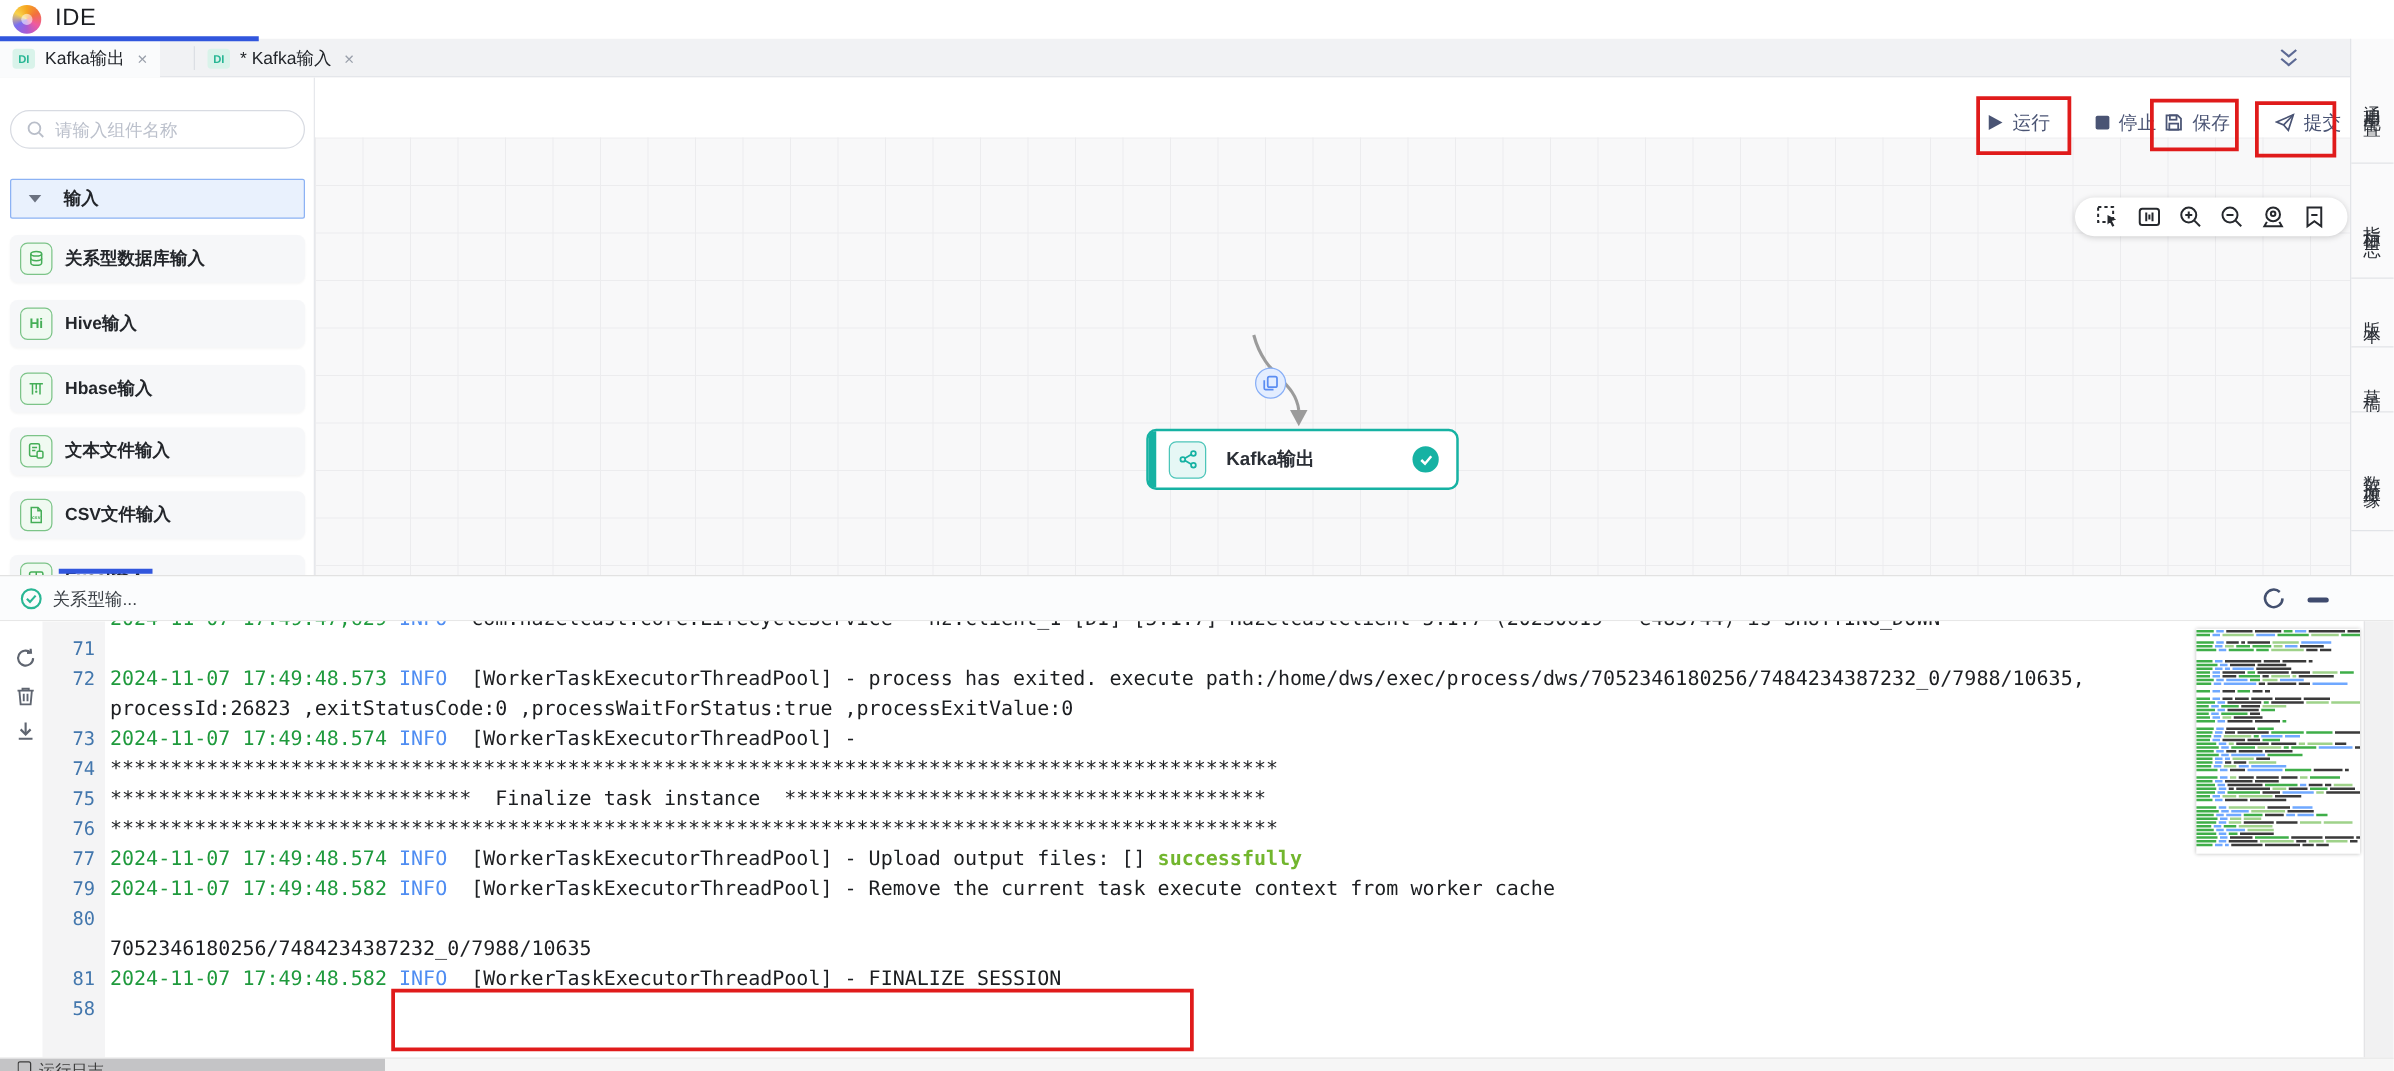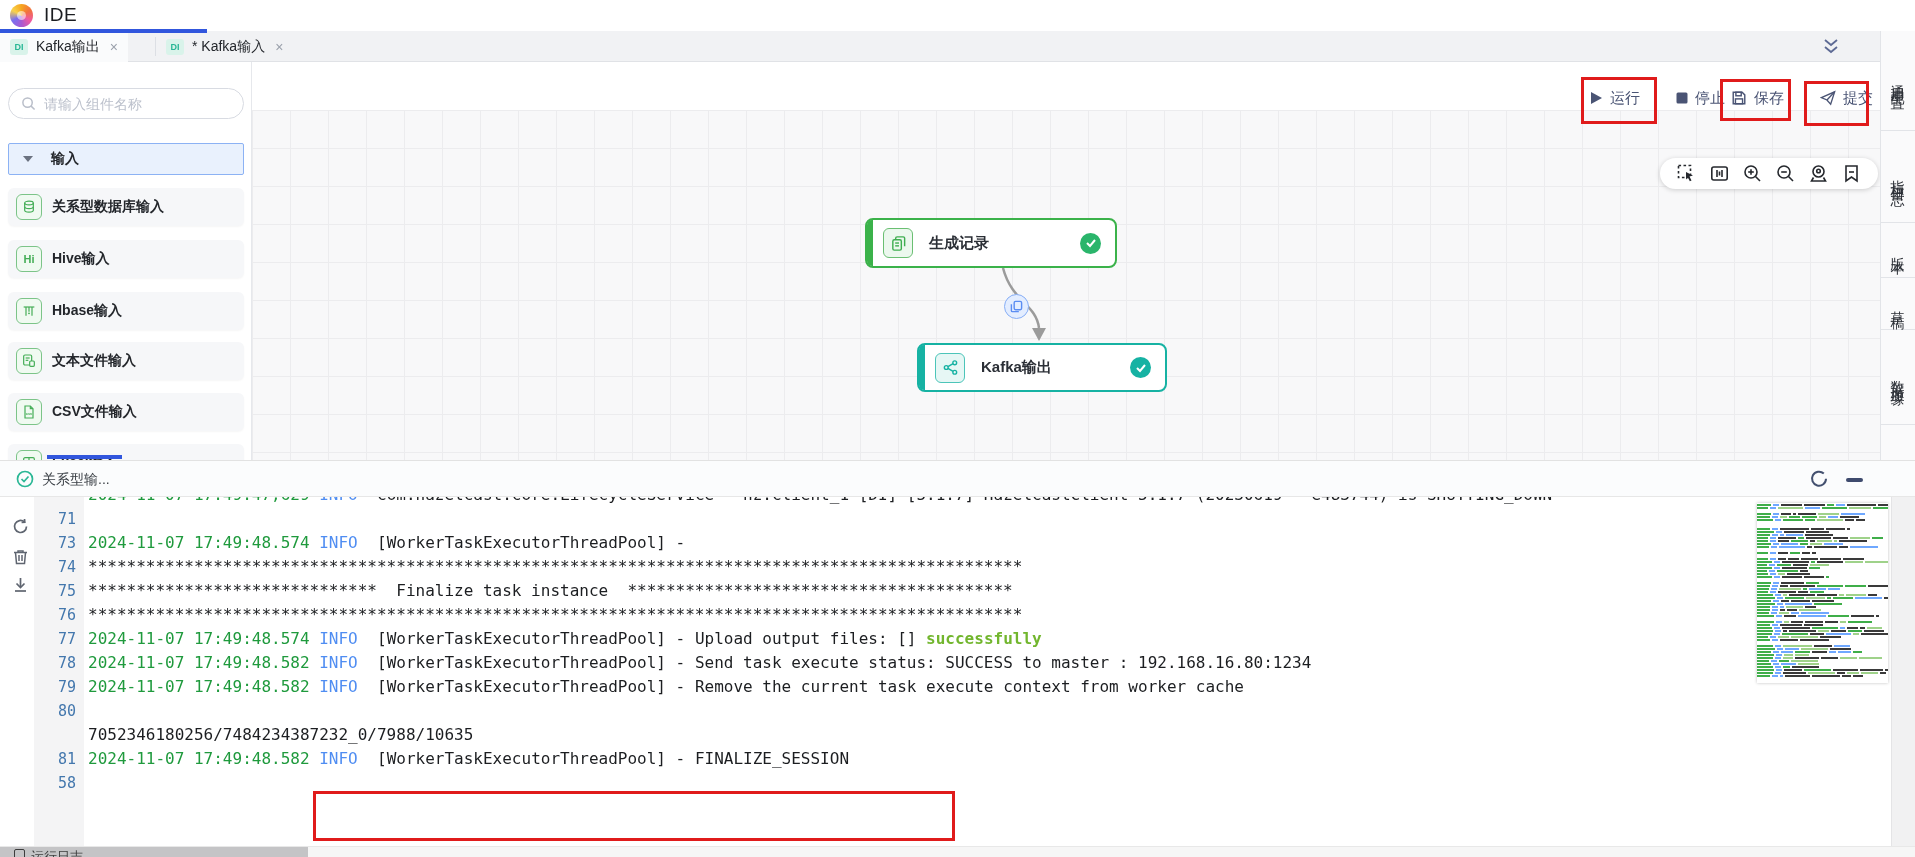--- a/index.html
+++ b/index.html
@@ -338,37 +338,20 @@
       <path d="M751,206 C760,240 784,242 787,266" fill="none" stroke="#9b9b9b" stroke-width="2.5"></path>
       <polygon points="780,266 794,266 787,279" fill="#9b9b9b"></polygon>
     </svg>
     <div id="edge-badge">
       <svg width="13" height="13" viewBox="0 0 14 14" fill="none" stroke="currentColor" stroke-width="1.5">
         <rect x="4.5" y="1.5" width="8" height="9" rx="1.5"></rect>
           <path d="M9.5 12.5h-7a1 1 0 0 1-1-1v-7"></path>
       </svg>
     </div>
 
-    <div class="node" id="node-gen">
-      <div class="node-bar"></div>
-      <div class="node-icon">
-        <svg width="17" height="17" viewBox="0 0 18 18" fill="none" stroke="currentColor" stroke-width="1.5">
-          <rect x="3" y="5" width="9" height="11" rx="1.5"></rect>
-            <path d="M6 5V3.5A1.5 1.5 0 0 1 7.5 2H14a1.5 1.5 0 0 1 1.5 1.5V12"></path>
-          <line x1="5.5" y1="8.5" x2="9.5" y2="8.5"></line>
-            <line x1="5.5" y1="11.5" x2="9.5" y2="11.5"></line>
-        </svg>
-      </div>
-      <div class="node-label">生成记录</div>
-      <div class="node-check">
-        <svg width="12" height="12" viewBox="0 0 12 12" fill="none" stroke="#fff" stroke-width="2">
-          <polyline points="2,6 5,9 10,3"></polyline>
-        </svg>
-      </div>
-    </div>
     <div class="node" id="node-kafka">
       <div class="node-bar"></div>
       <div class="node-icon">
         <svg width="17" height="17" viewBox="0 0 18 18" fill="none" stroke="currentColor" stroke-width="1.5">
           <circle cx="4.5" cy="9" r="2"></circle>
             <circle cx="13.5" cy="4" r="2"></circle>
             <circle cx="13.5" cy="14" r="2"></circle>
           <line x1="6.3" y1="8" x2="11.7" y2="4.9"></line>
             <line x1="6.3" y1="10" x2="11.7" y2="13.1"></line>
         </svg>
@@ -422,26 +405,27 @@
       <div class="gutter-icon" id="g-download">
         <svg viewBox="0 0 17 17" fill="none" stroke="currentColor" stroke-width="1.7">
           <line x1="8.5" y1="2" x2="8.5" y2="11"></line>
             <polyline points="4.5,7.5 8.5,11.5 12.5,7.5"></polyline>
           <line x1="3" y1="15" x2="14" y2="15"></line>
         </svg>
       </div>
       <div id="log-lines">
           <div class="lrow"><span class="lnum"></span><span class="ltext"><span class="c-t">2024-11-07 17:49:47,629</span><span class="c-d"> </span><span class="c-i">INFO</span><span class="c-d">  com.hazelcast.core.LifecycleService - hz.client_1 [DI] [5.1.7] HazelcastClient 5.1.7 (20230619 - e483744) is SHUTTING_DOWN</span></span></div>
           <div class="lrow"><span class="lnum">71</span></div>
+          <div class="lrow"><span class="lnum">72</span><span class="ltext"><span class="c-t">2024-11-07 17:49:48.573</span><span class="c-d"> </span><span class="c-i">INFO</span><span class="c-d">  [WorkerTaskExecutorThreadPool] - process has exited. execute path:/home/dws/exec/process/dws/7052346180256/7484234387232_0/7988/10635,</span></span></div>
+          <div class="lrow"><span class="lnum"></span><span class="ltext"><span class="c-d">processId:26823 ,exitStatusCode:0 ,processWaitForStatus:true ,processExitValue:0</span></span></div>
           <div class="lrow"><span class="lnum">73</span><span class="ltext"><span class="c-t">2024-11-07 17:49:48.574</span><span class="c-d"> </span><span class="c-i">INFO</span><span class="c-d">  [WorkerTaskExecutorThreadPool] - </span></span></div>
           <div class="lrow"><span class="lnum">74</span><span class="ltext"><span class="c-d">*************************************************************************************************</span></span></div>
           <div class="lrow"><span class="lnum">75</span><span class="ltext"><span class="c-d">******************************  Finalize task instance  ****************************************</span></span></div>
           <div class="lrow"><span class="lnum">76</span><span class="ltext"><span class="c-d">*************************************************************************************************</span></span></div>
           <div class="lrow"><span class="lnum">77</span><span class="ltext"><span class="c-t">2024-11-07 17:49:48.574</span><span class="c-d"> </span><span class="c-i">INFO</span><span class="c-d">  [WorkerTaskExecutorThreadPool] - Upload output files: [] </span><span class="c-s">successfully</span></span></div>
-          <div class="lrow"><span class="lnum">78</span><span class="ltext"><span class="c-t">2024-11-07 17:49:48.582</span><span class="c-d"> </span><span class="c-i">INFO</span><span class="c-d">  [WorkerTaskExecutorThreadPool] - Send task execute status: SUCCESS to master : 192.168.16.80:1234</span></span></div>
           <div class="lrow"><span class="lnum">79</span><span class="ltext"><span class="c-t">2024-11-07 17:49:48.582</span><span class="c-d"> </span><span class="c-i">INFO</span><span class="c-d">  [WorkerTaskExecutorThreadPool] - Remove the current task execute context from worker cache</span></span></div>
           <div class="lrow"><span class="lnum">80</span></div>
           <div class="lrow"><span class="lnum"></span><span class="ltext"><span class="c-d">7052346180256/7484234387232_0/7988/10635</span></span></div>
           <div class="lrow"><span class="lnum">81</span><span class="ltext"><span class="c-t">2024-11-07 17:49:48.582</span><span class="c-d"> </span><span class="c-i">INFO</span><span class="c-d">  [WorkerTaskExecutorThreadPool] - FINALIZE_SESSION</span></span></div>
           <div class="lrow"><span class="lnum">58</span><span class="ltext"></span></div>
         </div>
       <div id="minimap">
           <div class="mm-row">
             <span class="mm-seg" style="width: 14.1585px; background: rgb(63, 174, 73);"></span>
             <span class="mm-seg" style="width: 6px; background: rgb(111, 168, 255);"></span>

